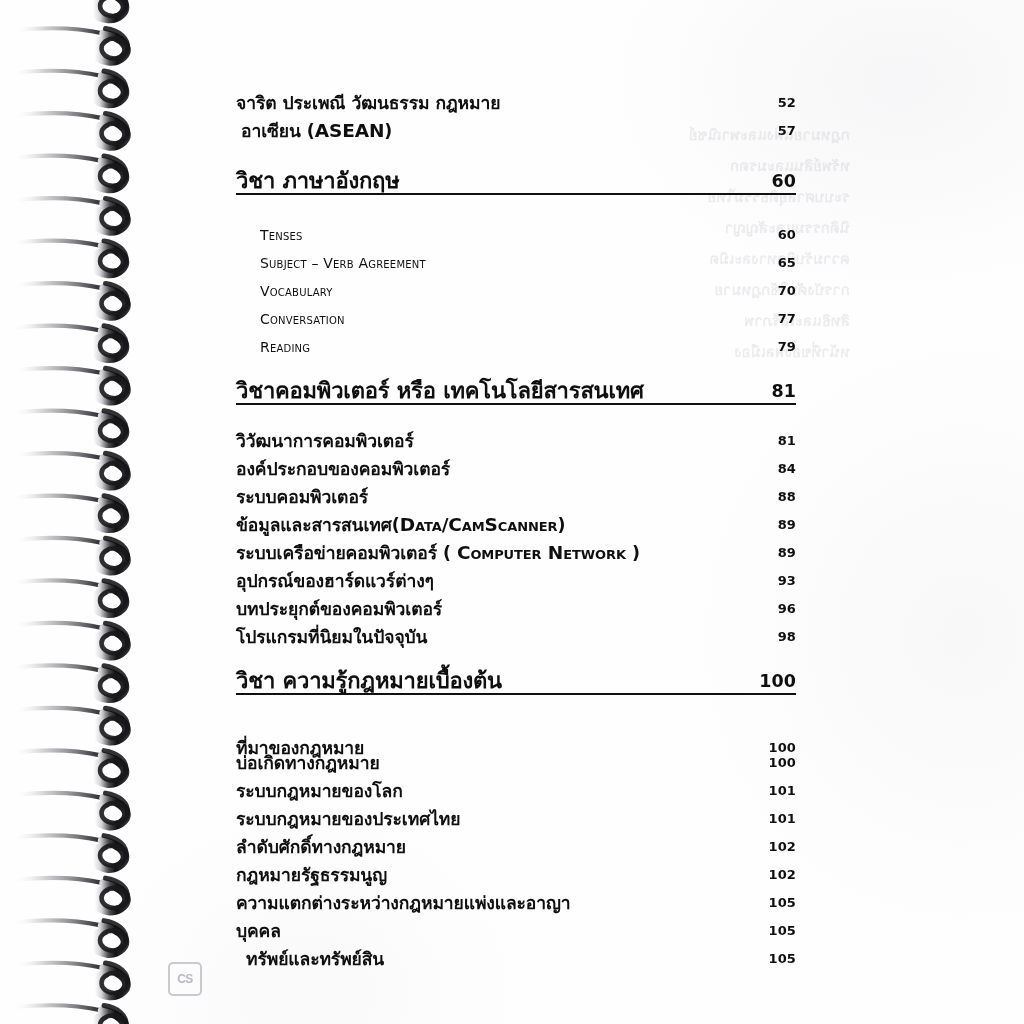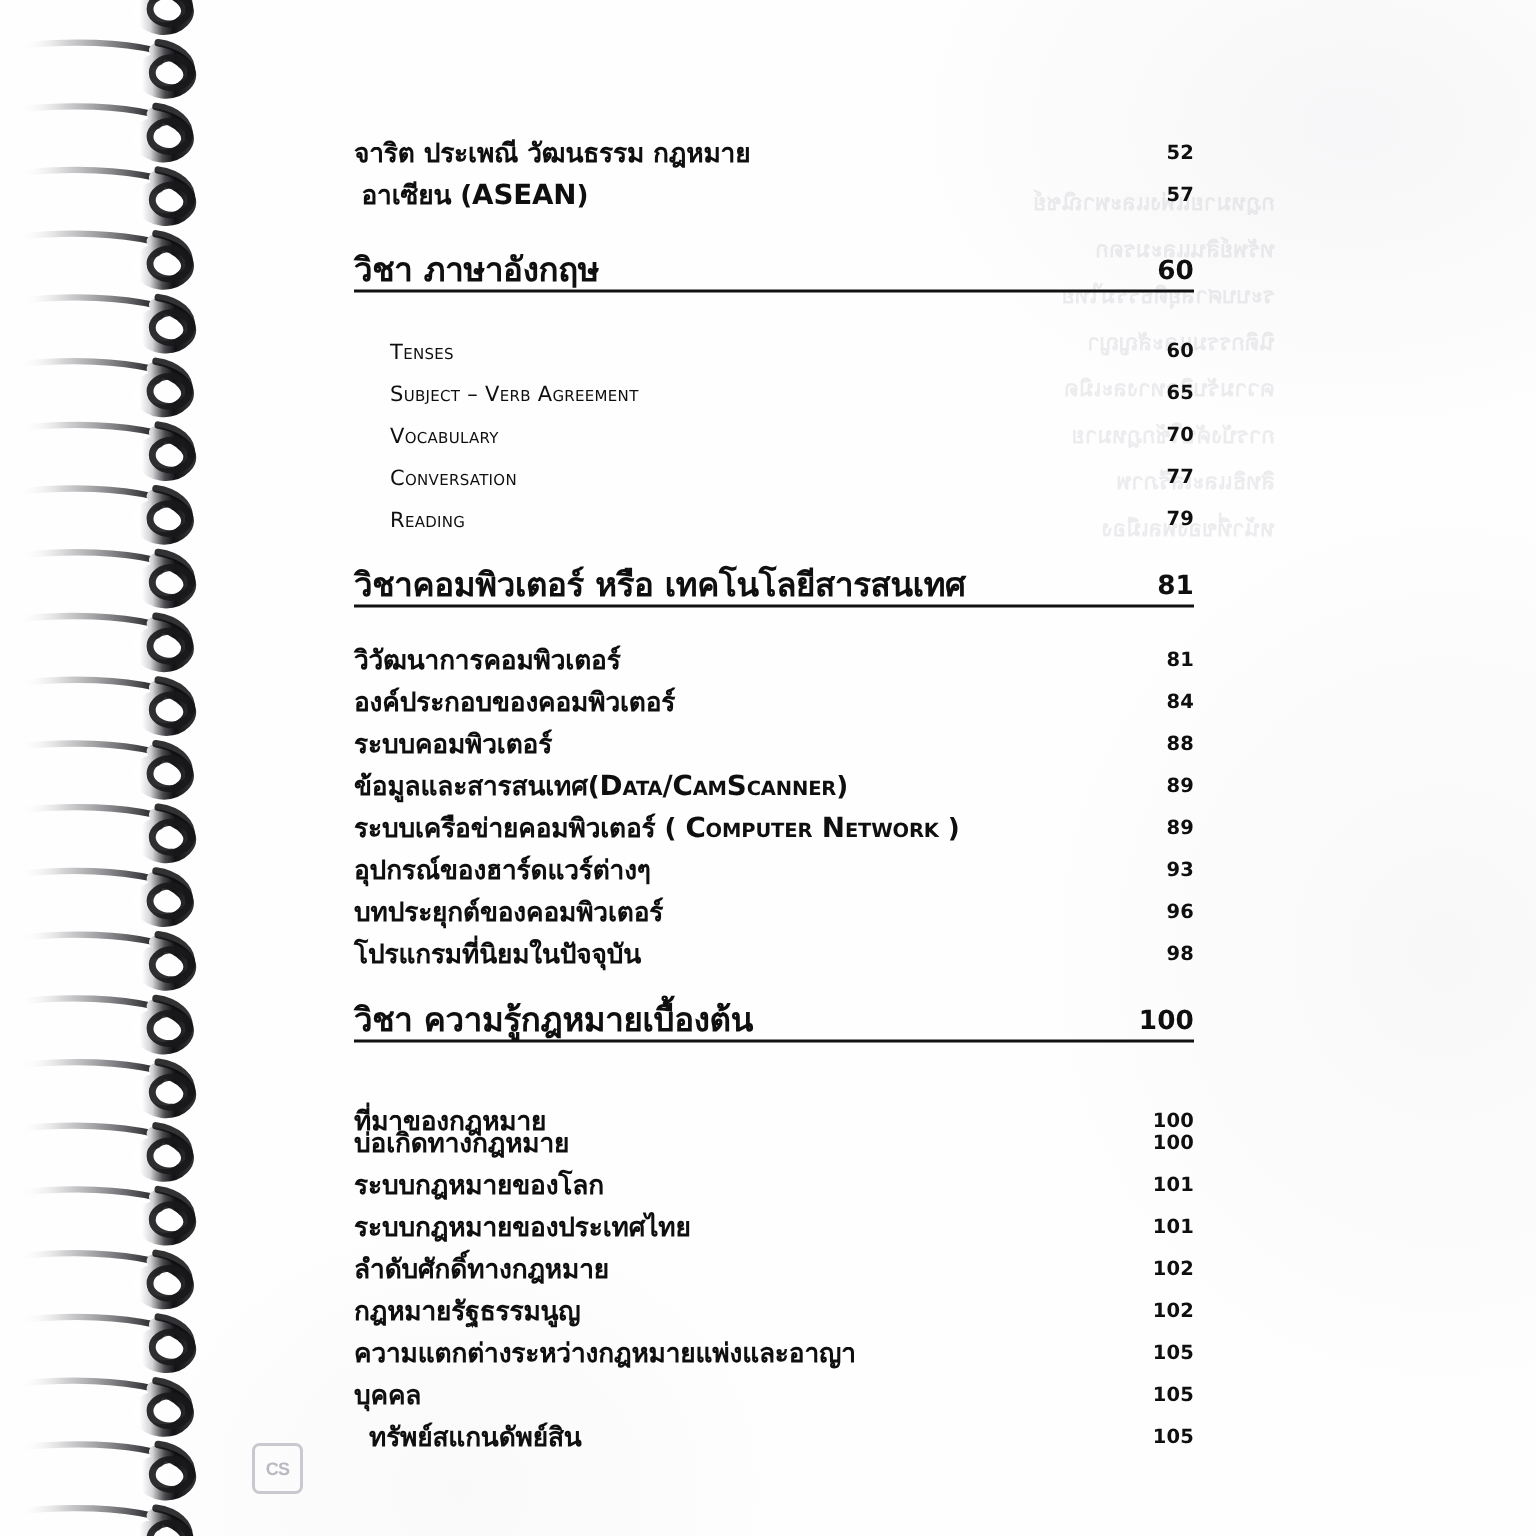--- a/index.html
+++ b/index.html
@@ -340,21 +340,21 @@
       </div>
       <div class="row thai" style="top: 890px;">
         <span class="title">ความแตกต่างระหว่างกฎหมายแพ่งและอาญา</span>
         <span class="pageno">105</span>
       </div>
       <div class="row thai" style="top: 918px;">
         <span class="title">บุคคล</span>
         <span class="pageno">105</span>
       </div>
       <div class="row thai ind-1" style="top: 946px;">
-        <span class="title">ทรัพย์สแกนดัพย์สิน</span>
+        <span class="title">ทรัพย์และทรัพย์สิน</span>
         <span class="pageno">105</span>
       </div>
     </div>
 
   <div id="watermark">
     <div id="cs-logo">CS</div>
   </div>
 </div>
 
 </body></html>

